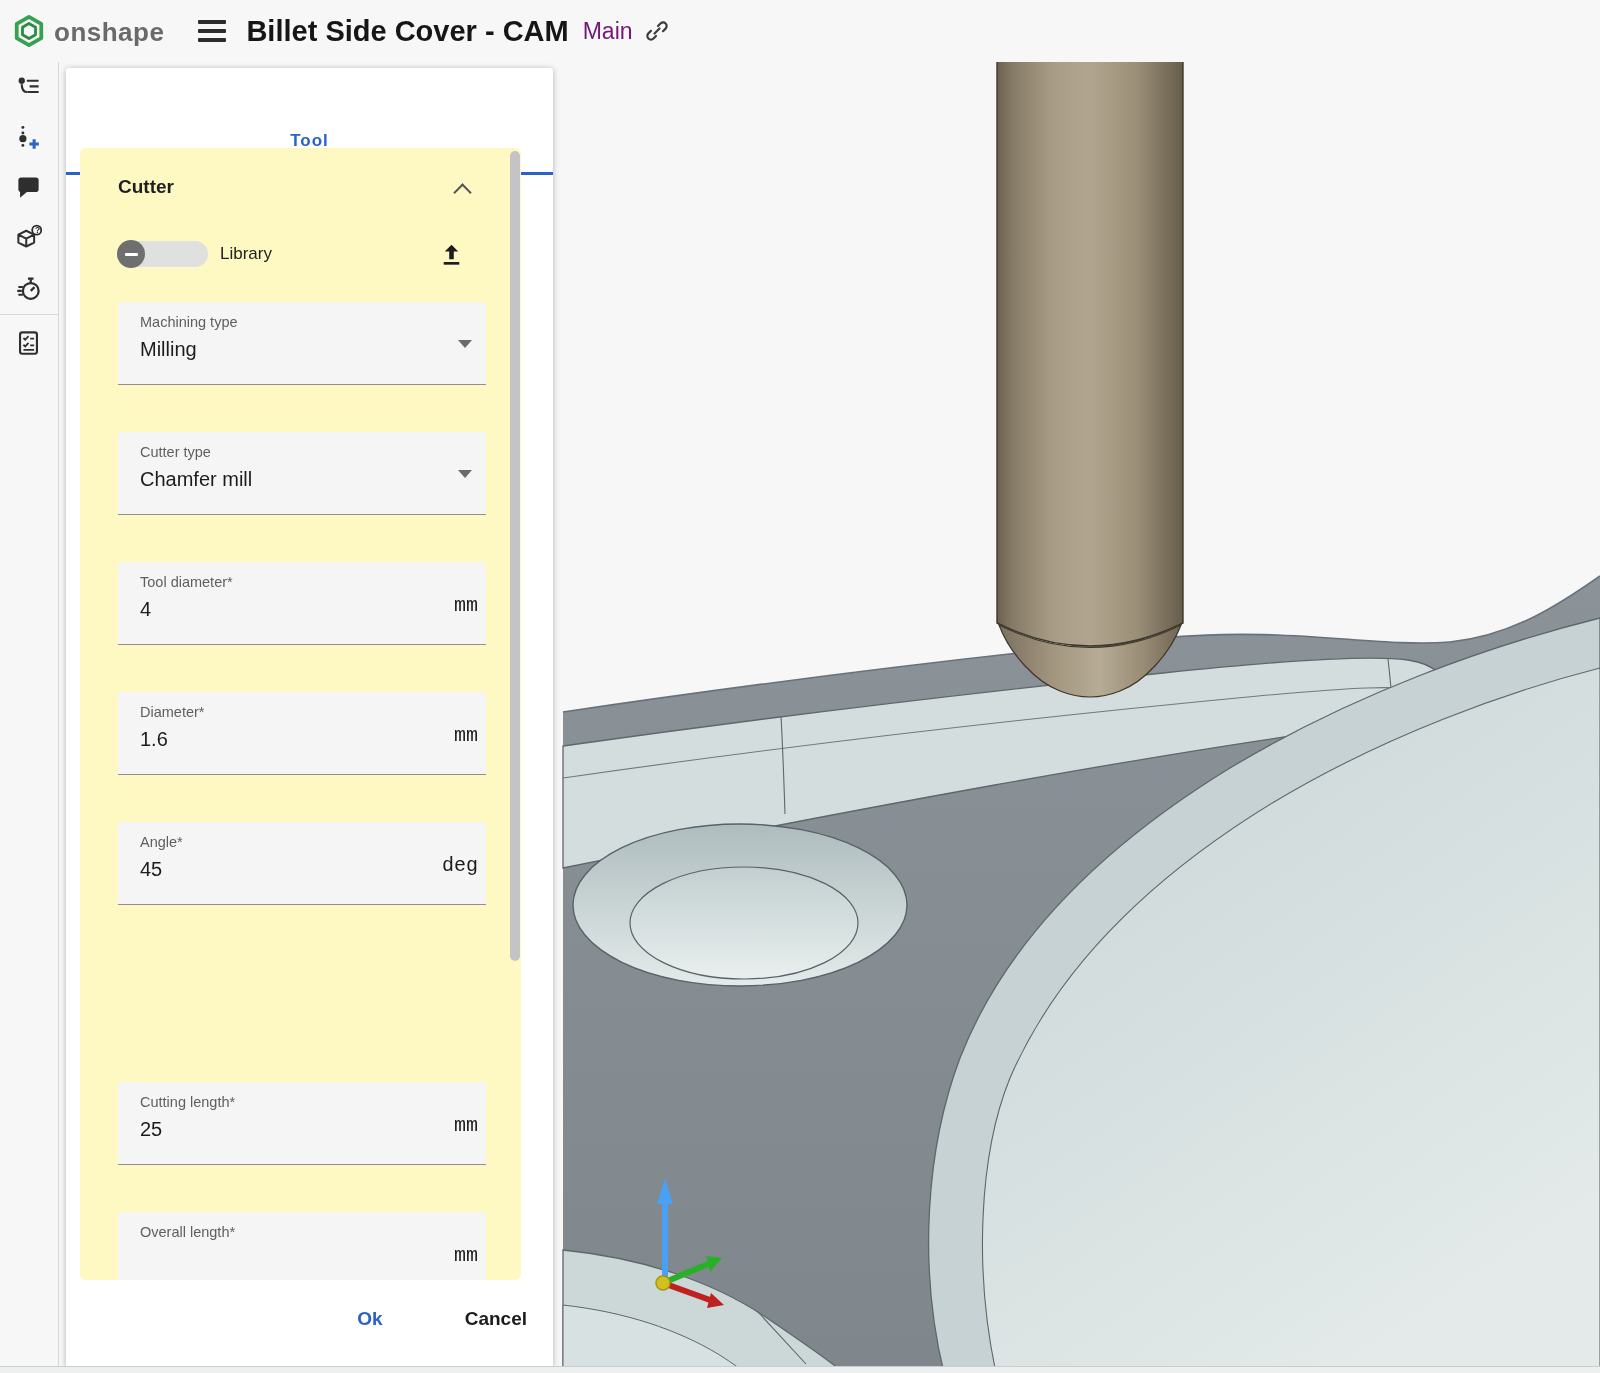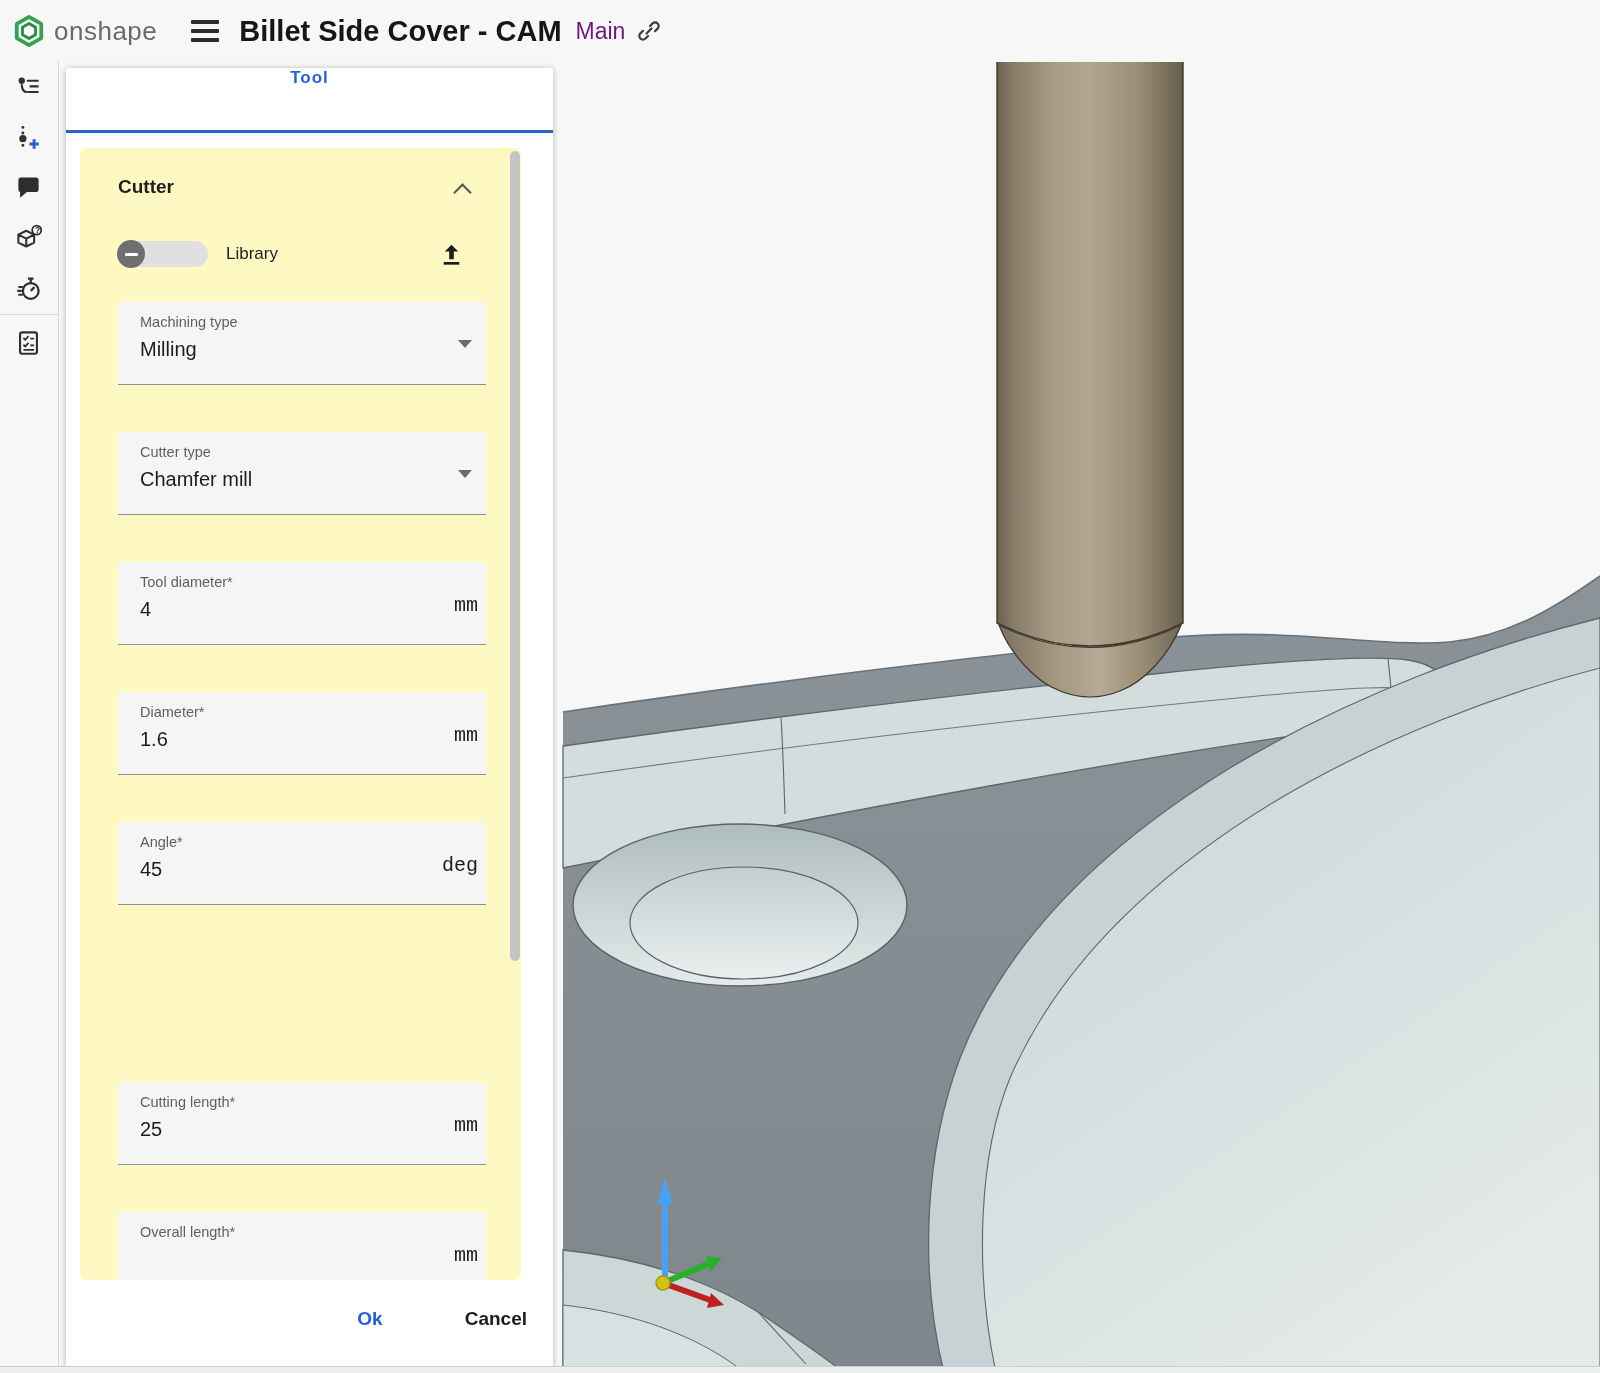--- a/index.html
+++ b/index.html
@@ -2,60 +2,60 @@
 <html><head>
 <meta charset="utf-8">
 <style>
   html,body{margin:0;padding:0;}
   .app{position:relative;width:1600px;height:1373px;background:#f7f7f8;overflow:hidden;
        font-family:"Liberation Sans",sans-serif;-webkit-font-smoothing:antialiased;}
 
   
   .topbar{position:absolute;top:0;left:0;right:0;height:62px;display:flex;align-items:center;
           background:#f7f7f8;z-index:6;}
-  .logo-wrap{display:flex;align-items:center;margin-left:12px;cursor:pointer;}
+  .logo-wrap{display:flex;align-items:flex-end;margin-left:12px;cursor:pointer;font-weight:bold;}
   .logo-text{font-size:26px;color:#6a6a6a;margin-left:8px;letter-spacing:.5px;}
   .hamburger{margin-left:30px;display:flex;flex-direction:column;gap:5px;cursor:pointer;padding:4px;}
   .hamburger span{display:block;width:28px;height:4px;background:#2c2c2c;border-radius:1px;}
   .doc-title{margin-left:16px;font-size:29px;font-weight:bold;color:#161616;white-space:nowrap;}
   .doc-workspace{margin-left:14px;font-size:23px;color:#701a75;}
   .link-icon{margin-left:12px;cursor:pointer;display:flex;align-items:center;}
 
   
   .sidebar{position:absolute;top:62px;left:0;bottom:0;width:58px;background:#f7f7f8;
            border-right:1px solid #d7d7d7;z-index:5;}
   .side-icon{width:57px;height:50px;display:flex;align-items:center;justify-content:center;cursor:pointer;}
   .side-divider{height:1px;background:#d7d7d7;margin:2px 0;}
 
   
   .viewport{position:absolute;left:58px;top:62px;width:1542px;height:1311px;z-index:1;cursor:grab;}
 
   
   .panel{position:absolute;left:66px;top:68px;width:487px;height:1300px;background:#ffffff;
          border-radius:3px;box-shadow:0 1px 6px rgba(0,0,0,.28);z-index:7;}
-  .tab-row{height:62px;display:flex;align-items:flex-start;justify-content:center;
-           border-bottom:3px solid #2a63c8;cursor:pointer;}
+  .tab-row{height:62px;display:flex;align-items:center;justify-content:center;
+           border-bottom:3px solid #2a63c8;cursor:pointer;margin-top:42px;}
   .tab-label{color:#2a63c8;font-size:17px;font-weight:bold;letter-spacing:1px;}
 
   .card{position:absolute;left:14px;right:32px;top:80px;height:1132px;background:#fef9c3;
         border-radius:6px;overflow:hidden;}
   .card-scrollbar{position:absolute;top:3px;right:1px;width:10px;height:810px;background:#c4c4c6;
         border-radius:5px;cursor:pointer;}
   .section-title{position:absolute;top:28px;left:38px;font-size:19px;font-weight:bold;color:#1f1f1f;}
   .collapse-chevron{position:absolute;top:38px;right:52px;width:11px;height:11px;
         border-style:solid;border-color:#555;border-width:2.5px 2.5px 0 0;
         transform:rotate(-45deg);cursor:pointer;}
 
   .library-row{position:absolute;top:86px;left:38px;right:56px;height:40px;display:flex;align-items:center;}
   .toggle{position:relative;width:90px;height:26px;cursor:pointer;flex:0 0 auto;}
   .toggle-track{position:absolute;left:0;top:0;width:90px;height:26px;border-radius:13px;background:#e0e0e1;}
   .toggle-knob{position:absolute;left:-1px;top:-1px;width:28px;height:28px;border-radius:50%;
         background:#6f6f6f;display:flex;align-items:center;justify-content:center;}
   .toggle-knob::after{content:"";width:13px;height:3px;background:#ffffff;border-radius:1px;}
-  .library-label{margin-left:18px;font-size:17px;color:#222;}
+  .library-label{margin-left:12px;font-size:17px;color:#222;}
   .upload-btn{margin-left:auto;cursor:pointer;display:flex;align-items:center;}
 
   .field{position:absolute;left:38px;width:368px;height:82px;background:#f5f5f6;
          border-bottom:1px solid #8f8f8f;border-radius:4px 4px 0 0;cursor:pointer;}
   .flabel{position:absolute;top:12px;left:22px;font-size:14.5px;color:#5f5f5f;}
   .fvalue{position:absolute;top:36px;left:22px;font-size:20px;color:#1c1c1c;}
   .funit{position:absolute;top:32px;right:8px;font-size:20px;color:#1c1c1c;font-family:Liberation Mono, monospace;}
   .caret{position:absolute;top:38px;right:14px;width:0;height:0;
          border-left:7px solid transparent;border-right:7px solid transparent;
          border-top:8px solid #6b6b6b;}

